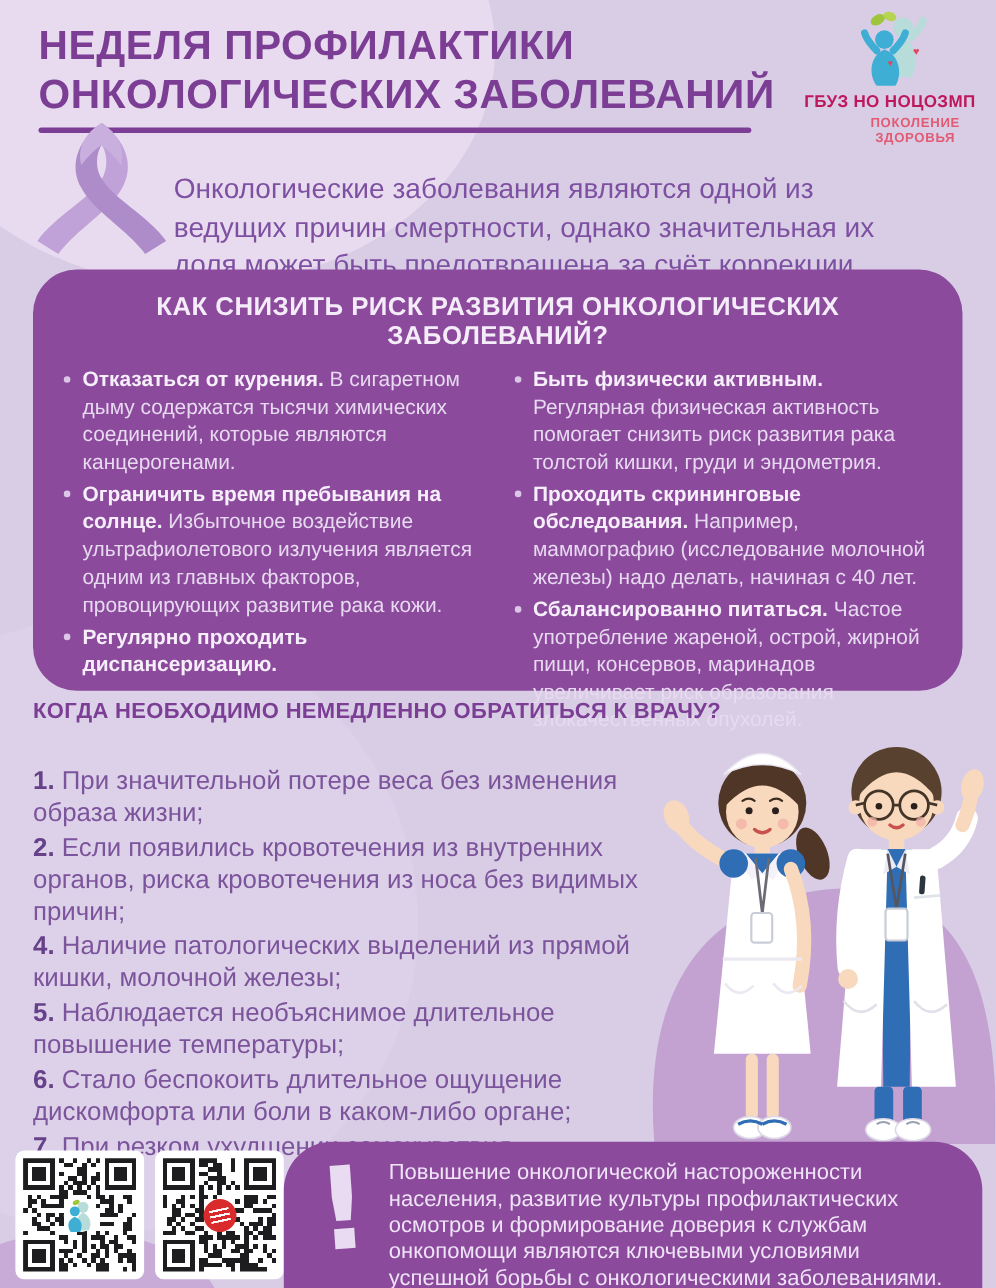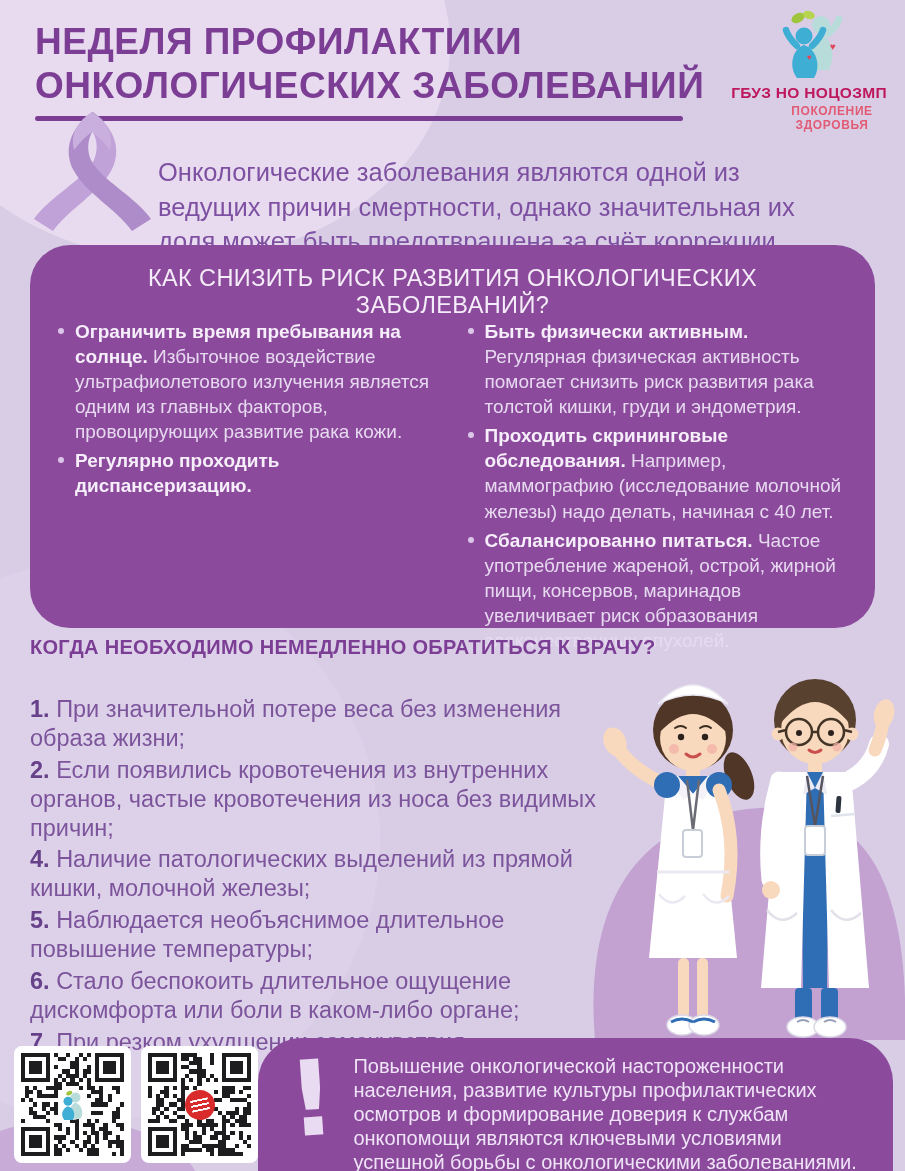--- a/index.html
+++ b/index.html
@@ -32,22 +32,22 @@
     font-size:25.5px;line-height:1.36;color:#7e50a2;margin-top:43px;
   }
 
   
   .risk-box{
     position:absolute;left:30px;top:245px;width:845px;height:383px;
     background:#8b4a9c;border-radius:40px;box-sizing:border-box;
     padding:20px 26px 16px 26px;
   }
   .risk-heading{
-    text-align:center;color:#f5ecf9;font-weight:400;font-size:23.5px;
-    letter-spacing:.4px;
+    text-align:center;color:#f5ecf9;font-weight:700;font-size:23.5px;
+    letter-spacing:.4px;margin-bottom:14px;
   }
   .risk-cols{display:flex;gap:26px;}
   .risk-col{flex:1;}
   .b-item{display:flex;margin-bottom:4px;color:#e7d9f0;font-size:19px;line-height:1.32;}
   .b-item .dot{flex:0 0 auto;width:6px;height:6px;border-radius:50%;background:#dcc6e8;margin:9px 11px 0 2px;}
   .b-item b{color:#f6eefa;font-weight:800;}
 
   
   .urgent-heading{
     position:absolute;left:30px;top:636px;width:640px;
@@ -117,20 +117,24 @@
   <path d="M62 4 C 86 20 92 44 81 63 C 69 85 40 100 23 123 L 4 111 C 20 88 54 72 64 52 C 70 38 66 22 52 12 Z" fill="#c0a2d8"></path>
   <path d="M63 4 C 39 20 33 44 44 63 C 56 85 85 100 102 123 L 121 111 C 105 88 71 72 61 52 C 55 38 59 22 73 12 Z" fill="#ae8cc9"></path>
   <path d="M62 4 C 46 14 40 28 44 42 C 50 34 56 28 62 24 C 68 28 74 34 80 42 C 84 28 78 14 62 4 Z" fill="#c9afdd"></path>
 </svg>
 <div class="intro">Онкологические заболевания являются одной из ведущих причин смертности, однако значительная их доля может быть предотвращена за счёт коррекции факторов риска и раннего выявления.</div>
 
 <div class="risk-box">
   <div class="risk-heading">КАК СНИЗИТЬ РИСК РАЗВИТИЯ ОНКОЛОГИЧЕСКИХ ЗАБОЛЕВАНИЙ?</div>
   <div class="risk-cols">
     <div class="risk-col">
+      <div class="b-item">
+          <span class="dot"></span>
+          <span><b>Отказаться от курения.</b> <span>В сигаретном дыму содержатся тысячи химических соединений, которые являются канцерогенами.</span></span>
+        </div>
       <div class="b-item">
           <span class="dot"></span>
           <span><b>Ограничить время пребывания на солнце.</b> <span>Избыточное воздействие ультрафиолетового излучения является одним из главных факторов, провоцирующих развитие рака кожи.</span></span>
         </div>
       <div class="b-item">
           <span class="dot"></span>
           <span><b>Регулярно проходить диспансеризацию.</b> <span></span></span>
         </div>
     </div>
     <div class="risk-col">
@@ -146,21 +150,21 @@
           <span class="dot"></span>
           <span><b>Сбалансированно питаться.</b> <span>Частое употребление жареной, острой, жирной пищи, консервов, маринадов увеличивает риск образования злокачественных опухолей.</span></span>
         </div>
     </div>
   </div>
 </div>
 
 <div class="urgent-heading">КОГДА НЕОБХОДИМО НЕМЕДЛЕННО ОБРАТИТЬСЯ К ВРАЧУ?</div>
 <div class="urgent-list">
   <div class="u-item"><b>1.</b> <span>При значительной потере веса без изменения образа жизни;</span></div>
-  <div class="u-item"><b>2.</b> <span>Если появились кровотечения из внутренних органов, частые кровотечения из носа без видимых причин;</span></div>
+  <div class="u-item"><b>2.</b> <span>Если появились кровотечения из внутренних органов, риска кровотечения из носа без видимых причин;</span></div>
   <div class="u-item"><b>4.</b> <span>Наличие патологических выделений из прямой кишки, молочной железы;</span></div>
   <div class="u-item"><b>5.</b> <span>Наблюдается необъяснимое длительное повышение температуры;</span></div>
   <div class="u-item"><b>6.</b> <span>Стало беспокоить длительное ощущение дискомфорта или боли в каком-либо органе;</span></div>
   <div class="u-item"><b>7.</b> <span>При резком ухудшении самочувствия.</span></div>
 </div>
 
 <svg class="doctors" viewBox="0 0 330 382">
   <path d="M20 382 C 8 240 66 158 185 150 C 298 144 334 236 330 382 Z" fill="#c3a2d2"></path>
 
   <g>

